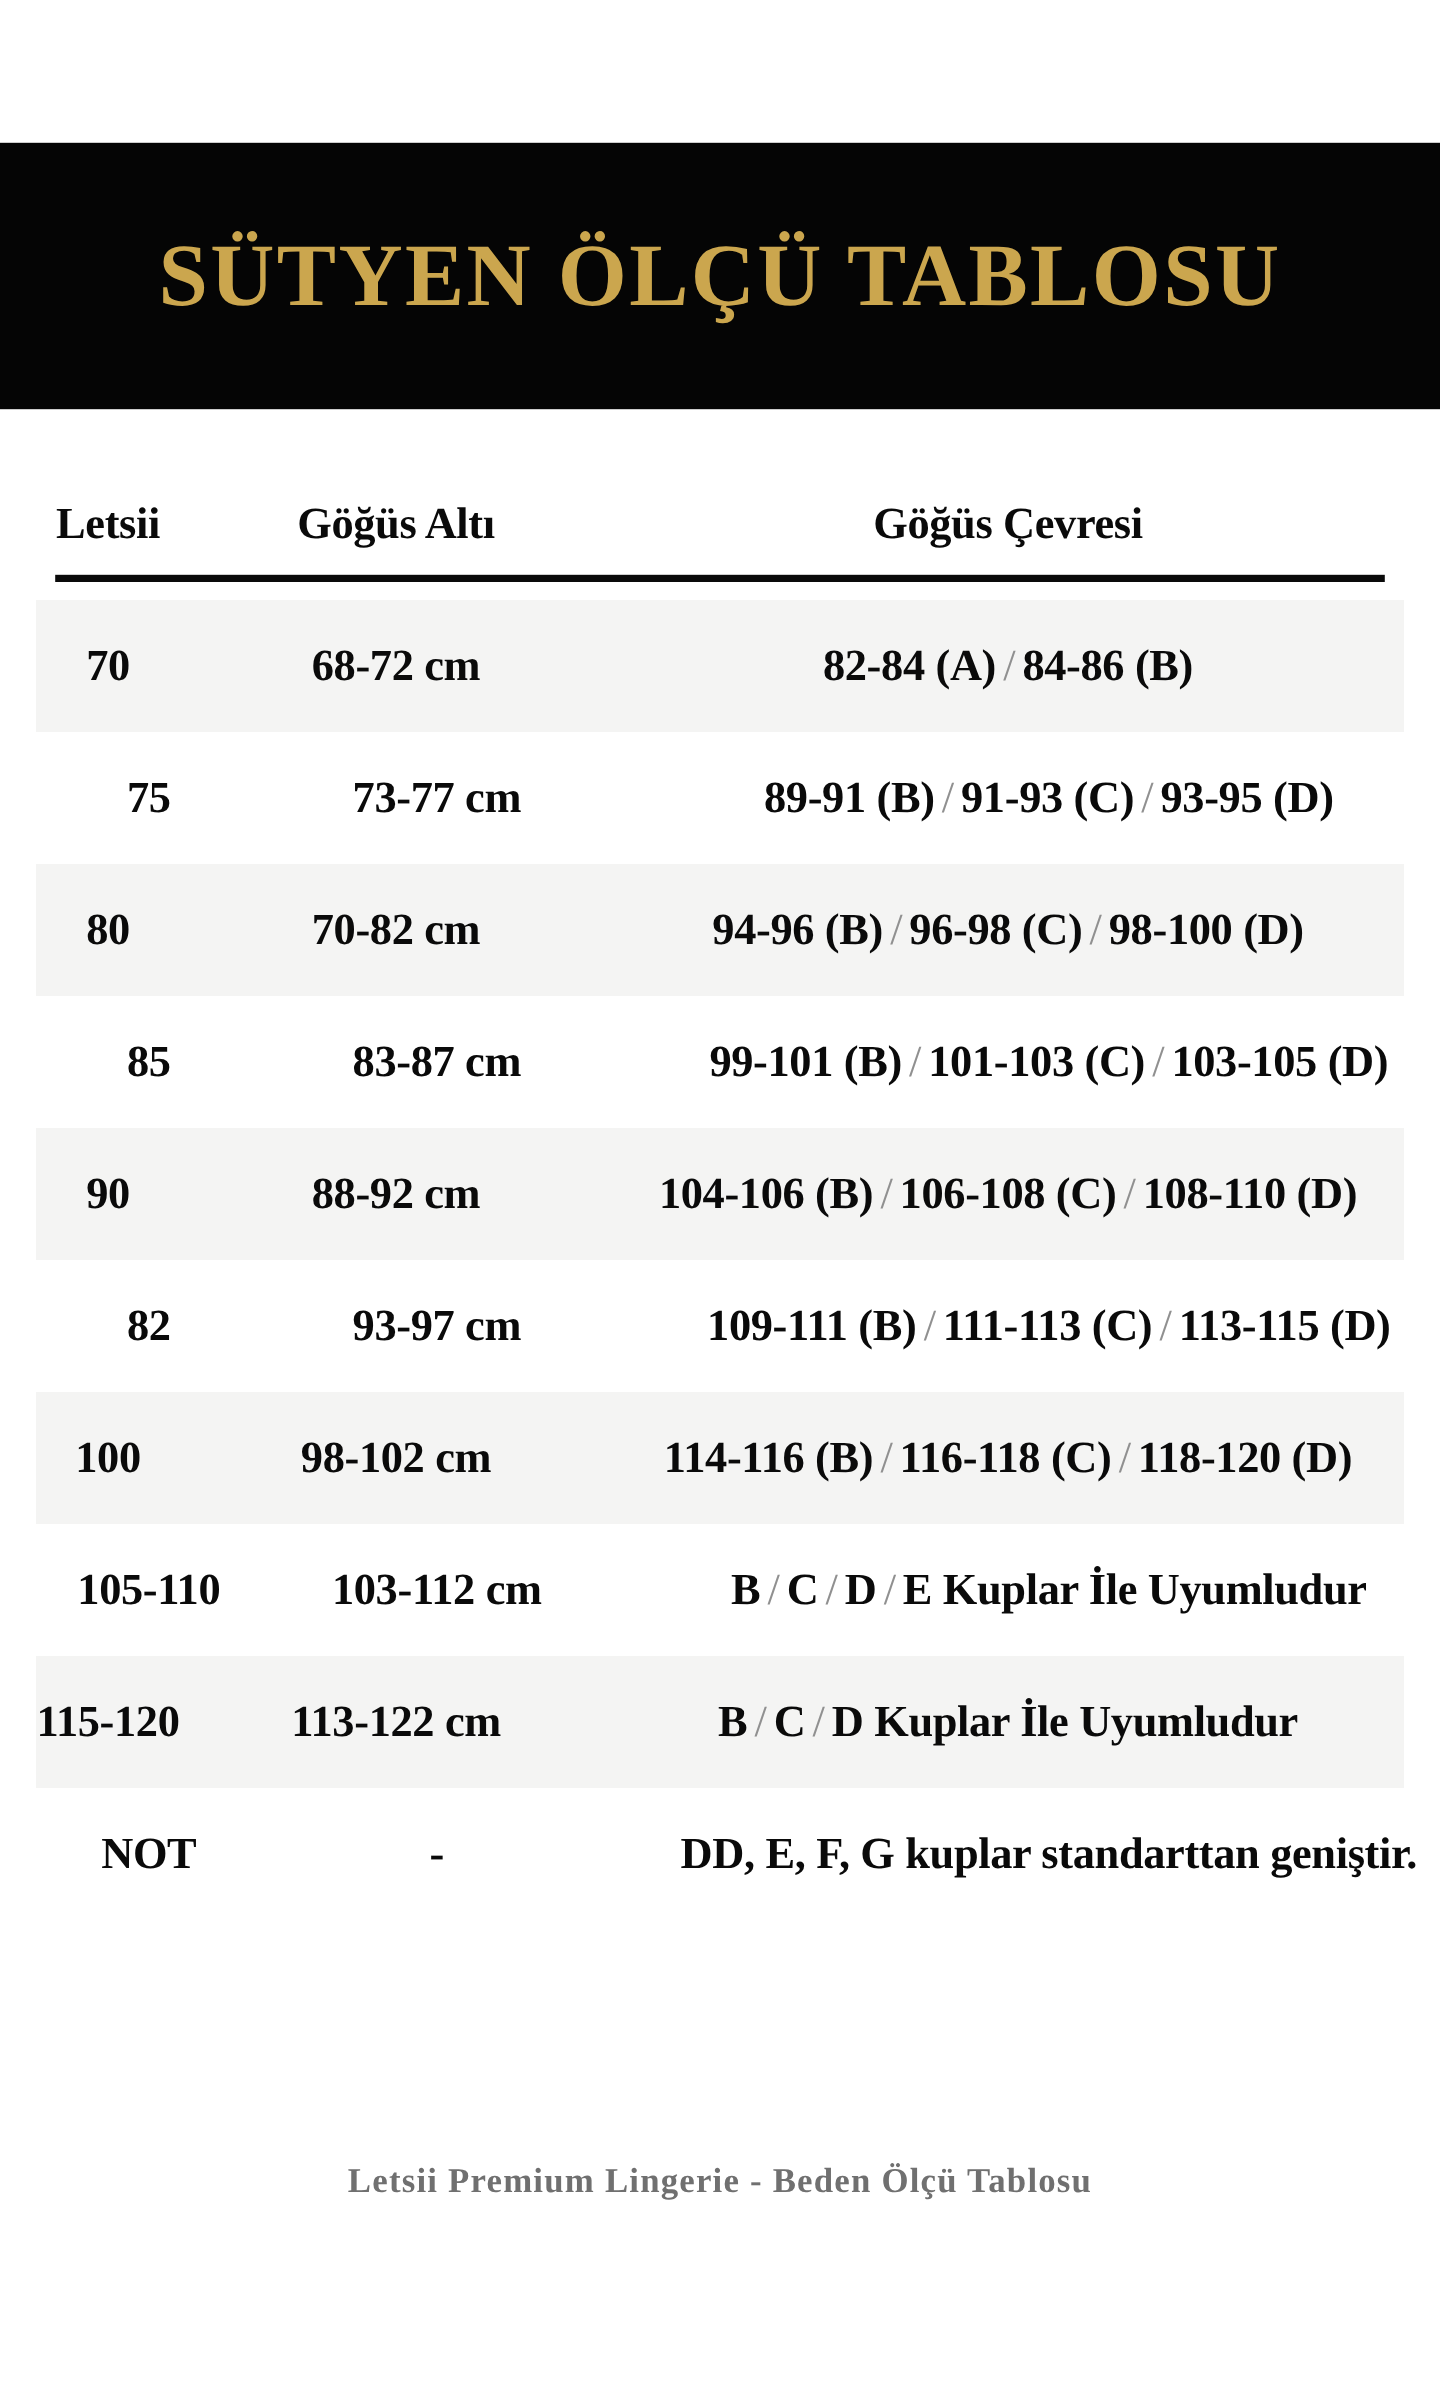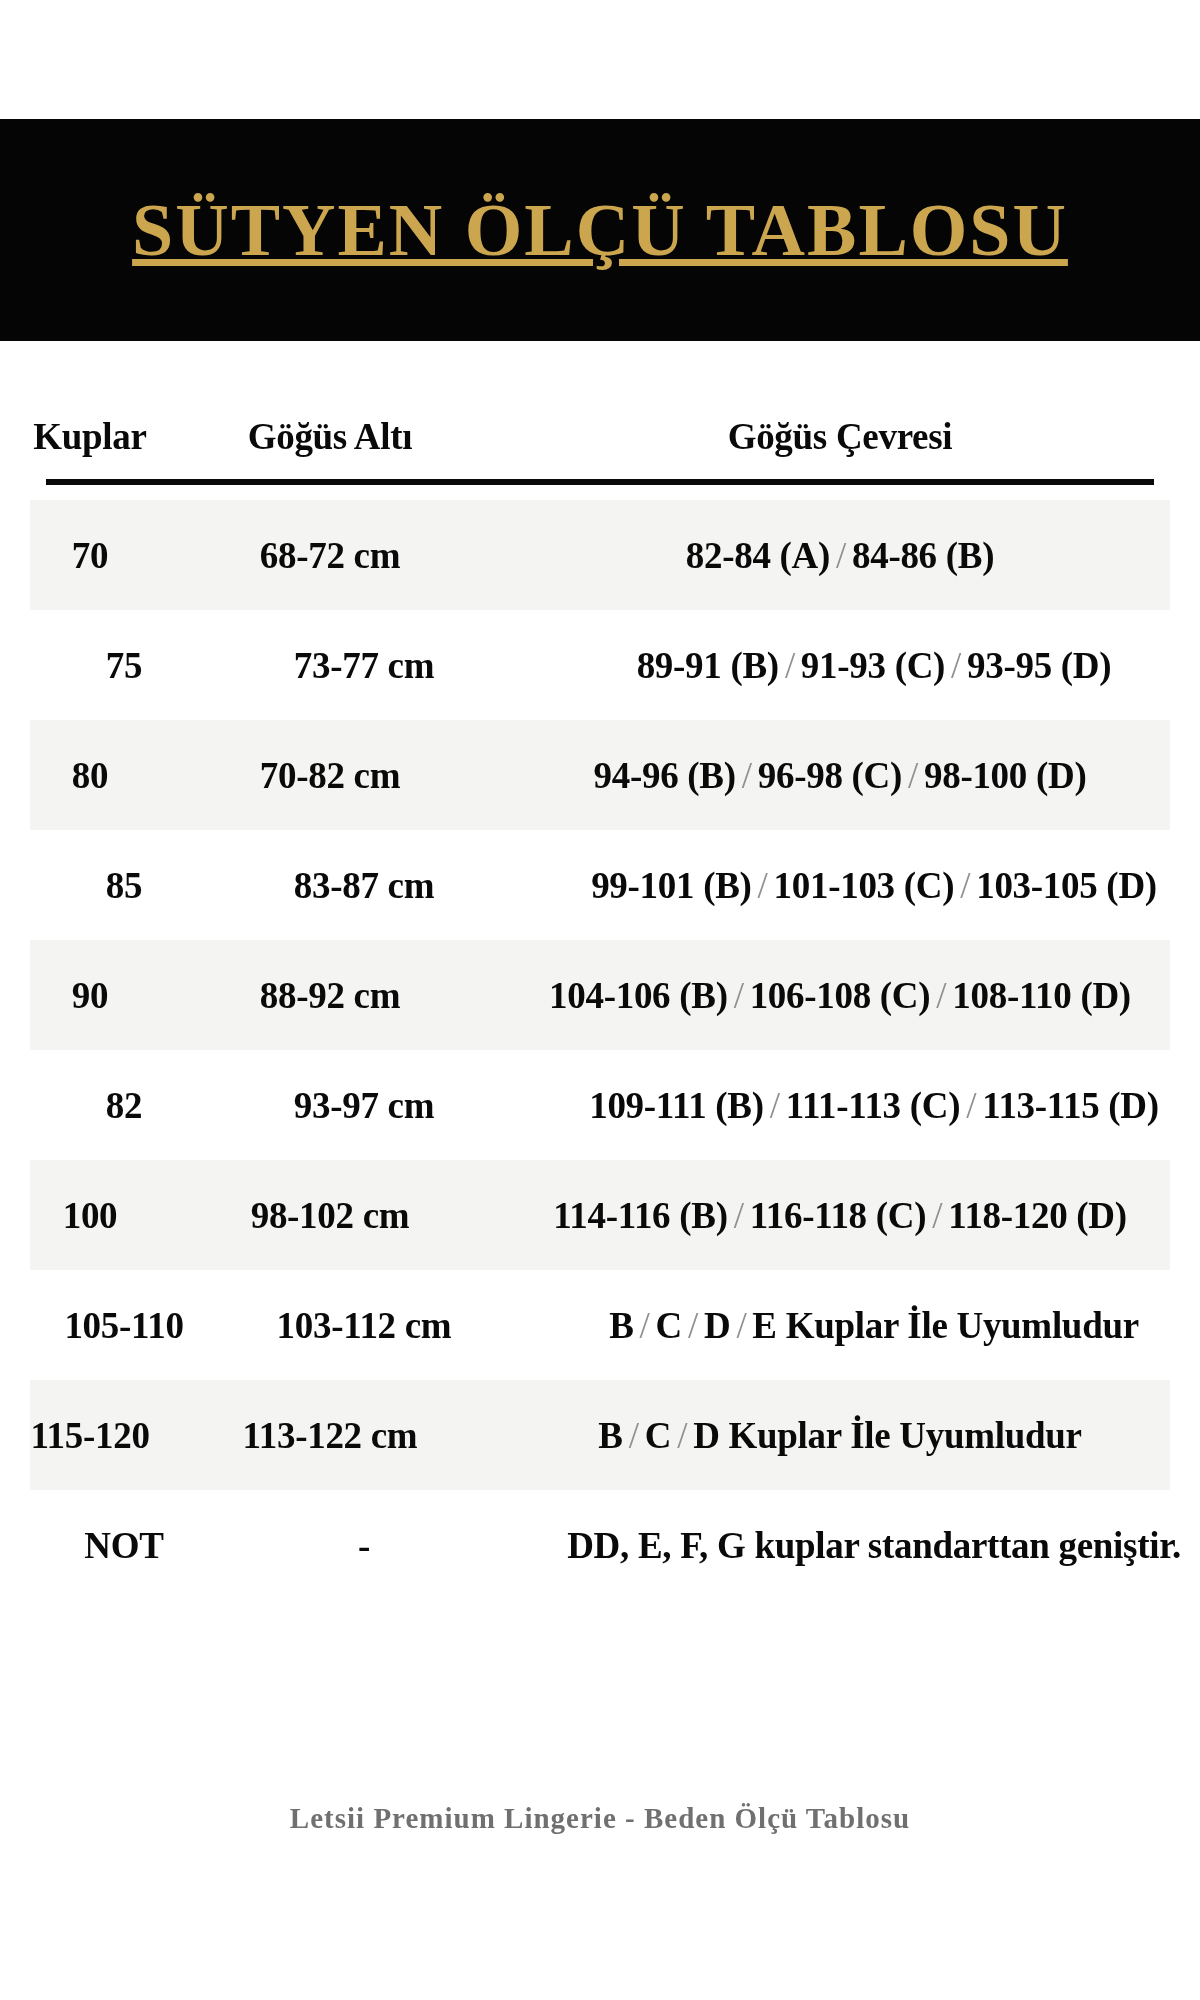--- a/index.html
+++ b/index.html
@@ -27,21 +27,20 @@
     align-items: center;
     justify-content: center;
   }
   .title-band h1 {
     margin: 0;
     font-size: 74px;
     font-weight: 700;
     letter-spacing: 2px;
     color: #CBA64E;
     white-space: nowrap;
-    text-decoration: underline;
   }
   
   .size-table {
     position: absolute;
     left: 30px;
     top: 415px;
     width: 1140px;
   }
   .thead {
     display: flex;
@@ -101,21 +100,21 @@
 <body>
 
 <div id="page">
 
   <div class="title-band">
     <h1>SÜTYEN ÖLÇÜ TABLOSU</h1>
   </div>
 
   <div class="size-table">
     <div class="thead">
-      <div class="cell col-beden">Kuplar</div>
+      <div class="cell col-beden">Letsii</div>
       <div class="cell col-alti">Göğüs Altı</div>
       <div class="cell col-cevre">Göğüs Çevresi</div>
     </div>
     <div class="head-rule"></div>
     <div class="rows" id="size-table-rows">
         <div class="trow shaded">
           <div class="cell col-beden">70</div>
           <div class="cell col-alti">68-72 cm</div>
           <div class="cell col-cevre">82-84 (A)<span class="slash">/</span>84-86 (B)</div>
         </div>

